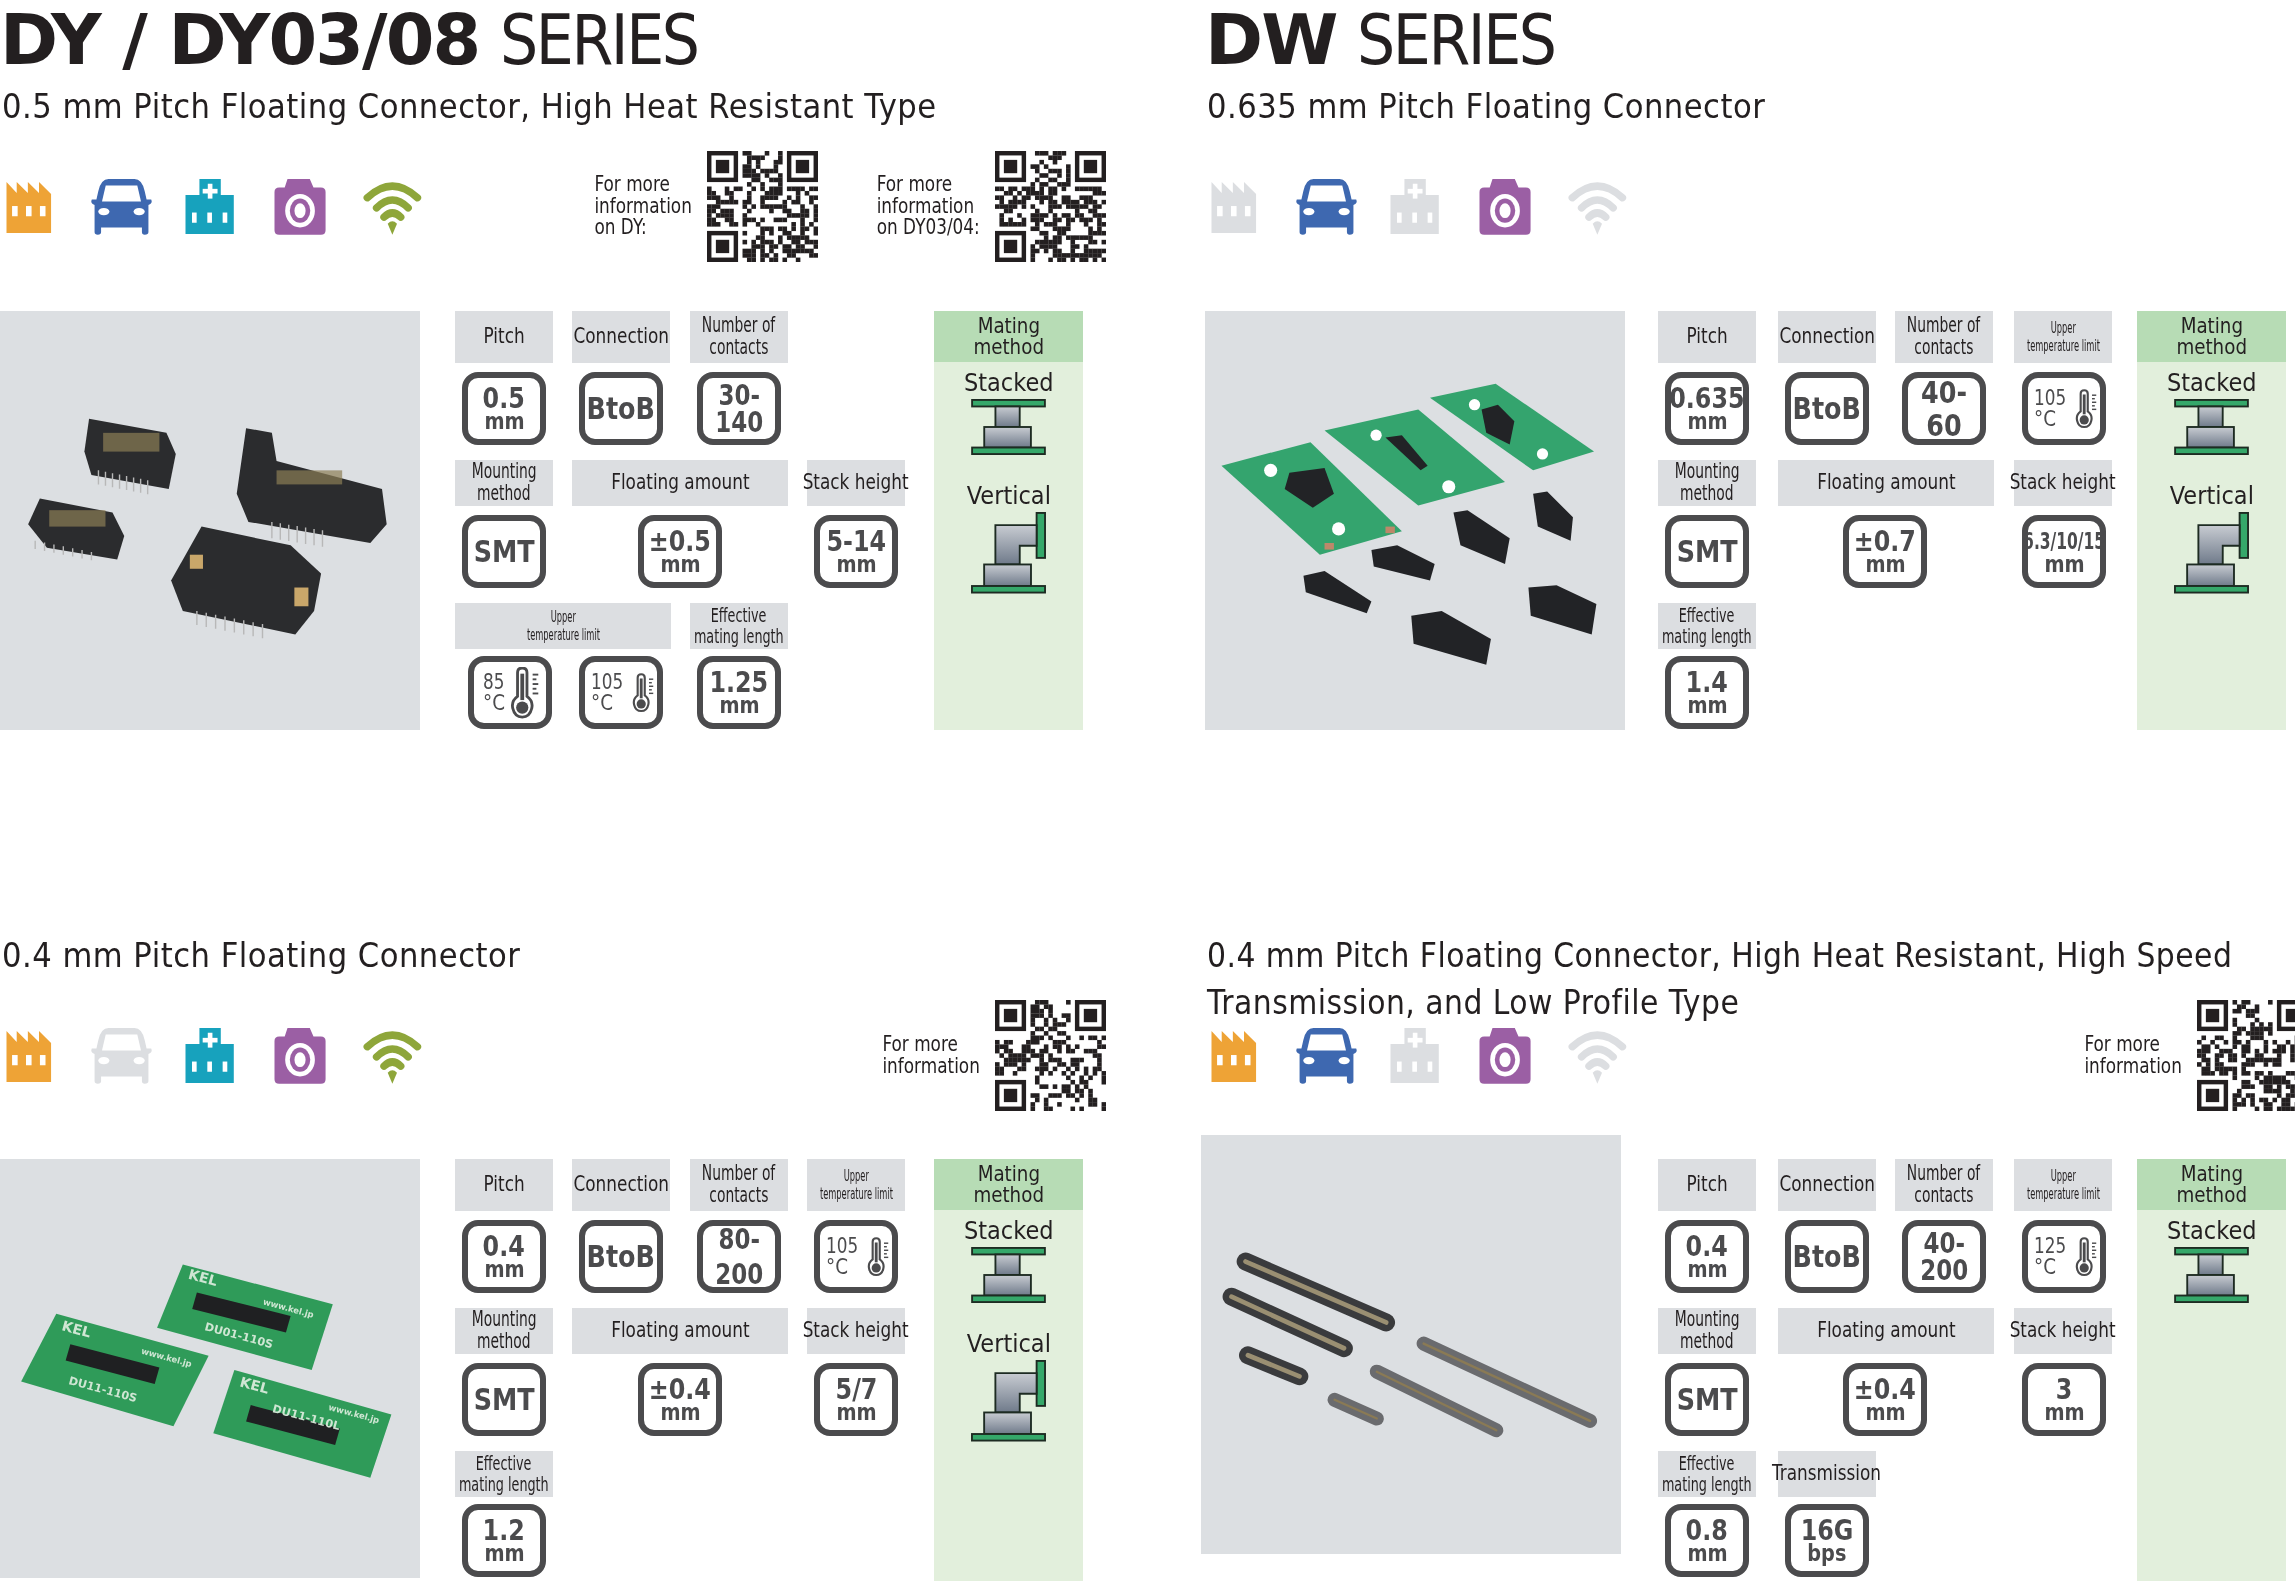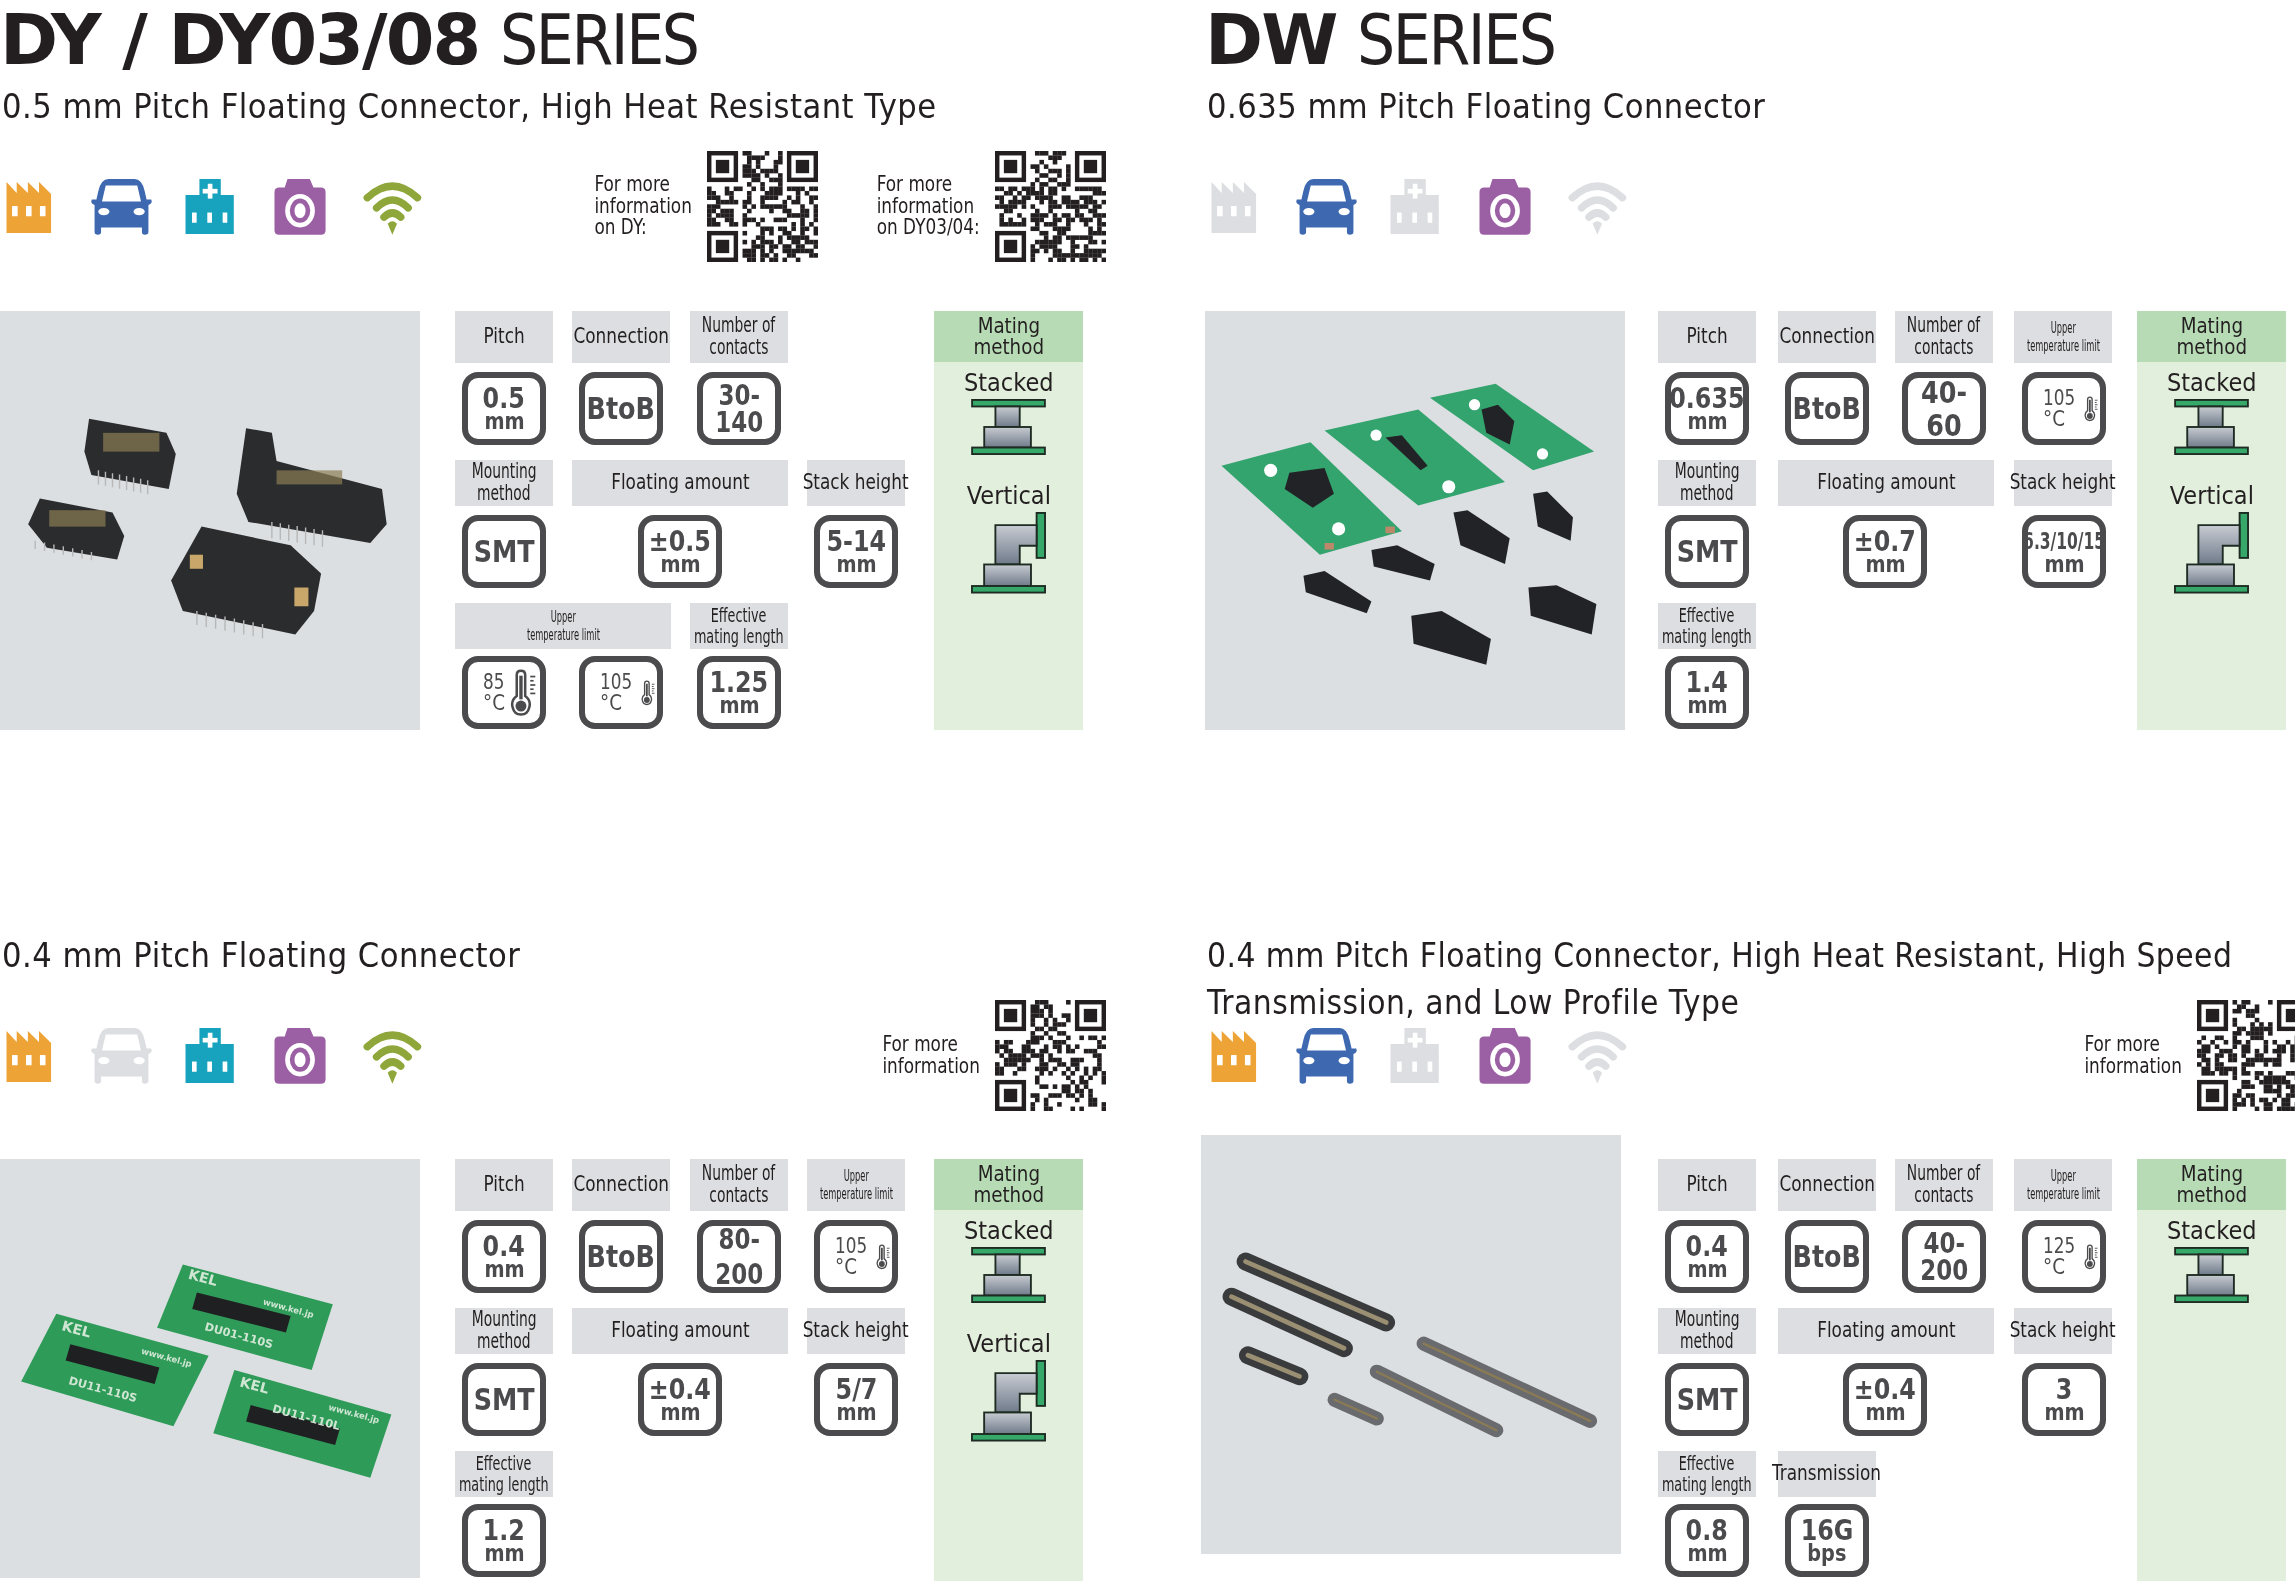--- a/index.html
+++ b/index.html
@@ -32,21 +32,21 @@
   .lbl { position: absolute; background: #dcdee1; display: flex; align-items: center; justify-content: center; text-align: center; font-size: 20.6px; line-height: 21.6px; color: #231f20; font-family: "DejaVu Sans", sans-serif; }
   .lbl span { display: inline-block; transform: scaleX(0.82); white-space: nowrap; }
   .lbl.small span { font-size: 16px; line-height: 18px; transform: scaleX(0.72); }
 
   .val { position: absolute; width: 84px; height: 73px; border: 6.1px solid #4b4b4d; border-radius: 16px; background: #fff; display: flex; flex-direction: column; align-items: center; justify-content: center; color: #4b4b4d; font-weight: bold; font-family: "DejaVu Sans", sans-serif; text-align: center; }
   .val .big { font-size: 29px; line-height: 26px; transform: scaleX(0.82); white-space: nowrap; }
   .val .unit { font-size: 23.5px; line-height: 21.6px; transform: scaleX(0.82); }
   .val .one { font-size: 31px; line-height: 33px; transform: scaleX(0.82); }
   .val .two { font-size: 28px; line-height: 27px; transform: scaleX(0.82); }
   .val .narrow { font-size: 23.5px; transform: scaleX(0.66); }
-  .val.temp { flex-direction: row; padding-left: 15px; }
+  .val.temp { flex-direction: row; padding-left: 6px; }
   .val.temp .tnum { display: flex; flex-direction: column; align-items: flex-start; font-weight: normal; }
   .val.temp .tnum .n { font-size: 21.6px; line-height: 20.6px; transform: scaleX(0.78); transform-origin: left; }
   .val.temp .tnum .c { font-size: 21.6px; line-height: 20.6px; transform: scaleX(0.85); transform-origin: left; }
   .val.temp svg { width: 33px; height: 52px; }
 
   .mating { position: absolute; width: 149px; background: #e2efdc; }
   .mating .mhead { height: 51px; background: #b7dcb5; display: flex; align-items: center; justify-content: center; text-align: center; font-size: 21.6px; line-height: 20.6px; }
   .mating .mhead span { transform: scaleX(0.92); display: inline-block; }
   .mating .mlabel { text-align: center; font-size: 25px; line-height: 26px; margin-top: 8.4px; }
   .mating .mlabel span { display: inline-block; transform: scaleX(0.9); }
@@ -663,21 +663,21 @@
         <div class="unit">mm</div>
       </div>
 
     <div class="lbl small" style="left:0;   top:292px; width:216px; height:46px;">
         <span><span>Upper</span><br><span>temperature limit</span></span>
       </div>
     <div class="lbl" style="left:235px; top:292px; width:98px; height:46px;">
         <span style="font-size:19px;line-height:20.6px;"><span>Effective</span><br><span>mating length</span></span>
       </div>
 
-    <div class="val temp" style="left:7px;  top:345px;justify-content:center;">
+    <div class="val temp" style="left:13px;  top:345px;justify-content:center;">
       <div class="tnum">
           <div class="n">85</div>
           <div class="c">°C</div>
         </div>
       <svg class="thermo" viewBox="0 0 70 110">
           <path d="M16 12 Q16 2 26 2 Q36 2 36 12 V62 Q50 72 46 88 Q42 106 26 106 Q10 106 6 88 Q2 72 16 62 Z" fill="none" stroke="#4b4b4d" stroke-width="6"></path>
     <rect x="22" y="14" width="8" height="56" fill="#4b4b4d"></rect>
           <circle cx="26" cy="86" r="13" fill="#4b4b4d"></circle>
     <g fill="#4b4b4d">
             <rect x="48" y="14" width="12" height="4"></rect>

